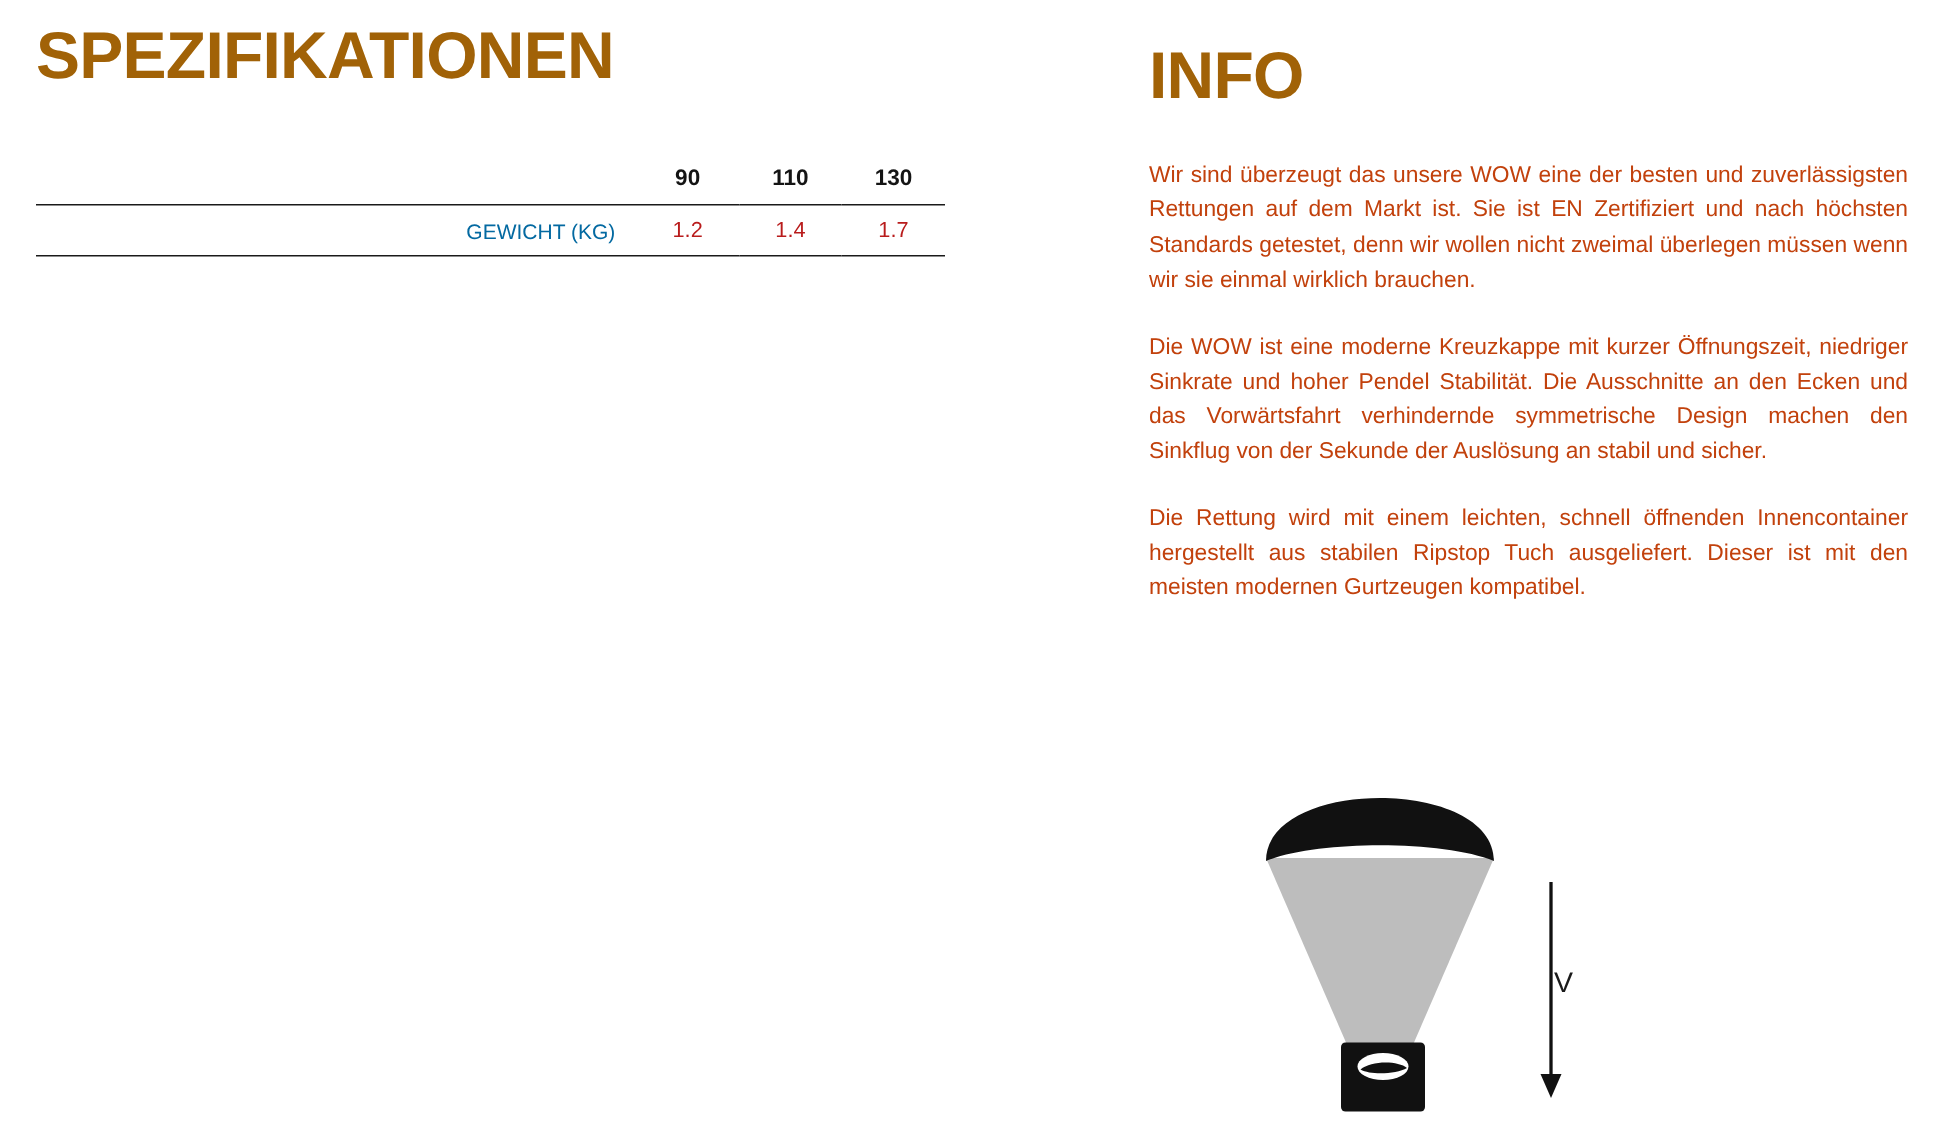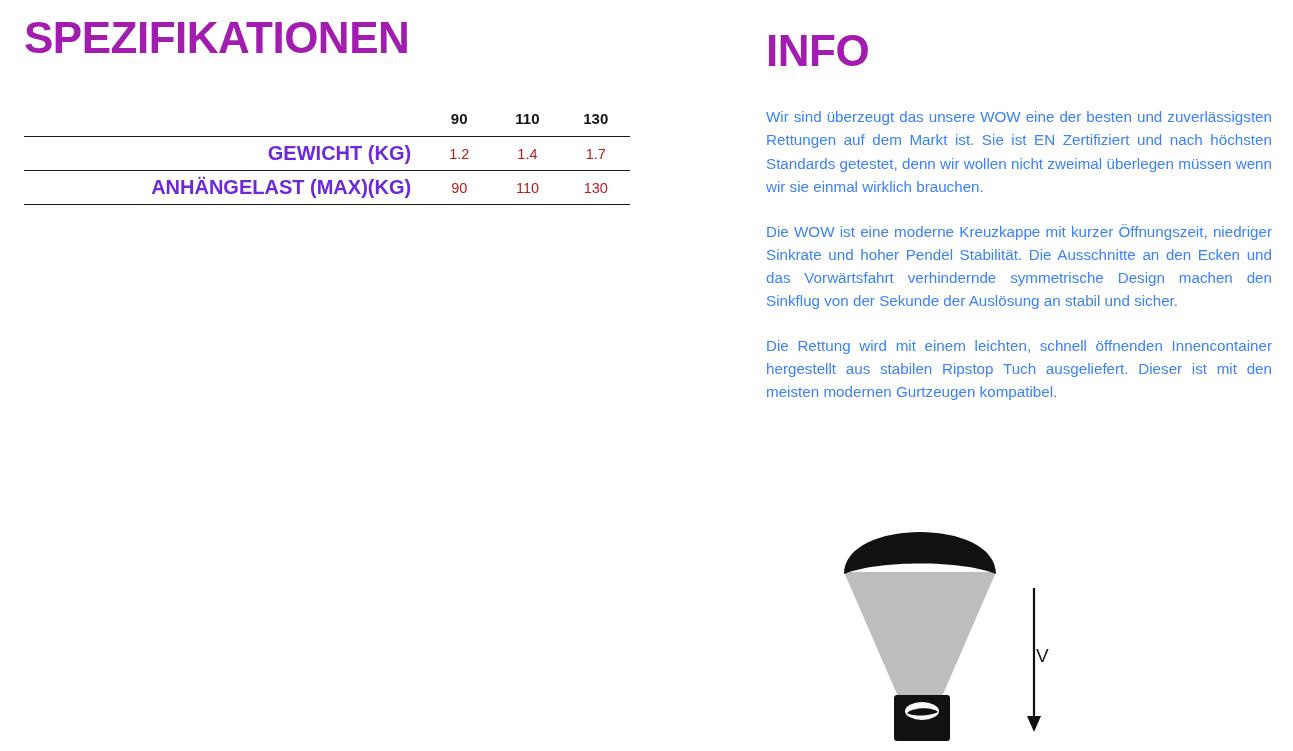--- a/index.html
+++ b/index.html
@@ -26,21 +26,21 @@
     left: 24px;
     top: 0;
     width: 700px;
   }
   .section-title {
     font-size: 44px;
     font-weight: bold;
     letter-spacing: -0.5px;
     margin: 14px 0 0 0;
     line-height: 1.1;
-    color: #a21caf;
+    color: #a16207;
   }
   .spec-table {
     margin-top: 48px;
     width: 606px;
     border-collapse: collapse;
     font-size: 14.5px;
   }
   .spec-table th,
   .spec-table td {
     padding: 0;
@@ -62,40 +62,40 @@
     border-bottom: 1px solid #1a1a1a;
   }
   .spec-table tbody td {
     height: 33px;
     vertical-align: middle;
     text-align: center;
     color: #b91c1c;
   }
   .spec-table tbody td.label-col {
     text-align: right;
-    font-weight: bold;
+    font-weight: normal;
     padding-right: 14px;
-    font-size: 20px;
-    color: #6d28d9;
+    font-size: 14px;
+    color: #0369a1;
   }
   .label-col { width: 396px; }
   .val-col { width: 70px; }
 
   
   .right-col {
     position: absolute;
     left: 766px;
     top: 13px;
     width: 506px;
   }
   .info-para {
     font-size: 15.2px;
     line-height: 1.52;
     text-align: justify;
-    color: #3b82f6;
+    color: #c2410c;
     margin: 0 0 22px 0;
   }
   .info-para:first-of-type {
     margin-top: 30px;
   }
 
   
   .graphic {
     position: absolute;
     left: 766px;
@@ -129,26 +129,20 @@
           <th class="val-col">130</th>
         </tr>
       </thead>
       <tbody>
         <tr>
           <td class="label-col">GEWICHT (KG)</td>
           <td class="val-col">1.2</td>
           <td class="val-col">1.4</td>
           <td class="val-col">1.7</td>
         </tr>
-        <tr>
-          <td class="label-col">ANHÄNGELAST (MAX)(KG)</td>
-          <td class="val-col">90</td>
-          <td class="val-col">110</td>
-          <td class="val-col">130</td>
-        </tr>
       </tbody>
     </table>
   </div>
 
   <div class="right-col">
     <h1 class="section-title">INFO</h1>
     <p class="info-para">Wir sind überzeugt das unsere WOW eine der besten und zuverlässigsten Rettungen auf dem Markt ist. Sie ist EN Zertifiziert und nach höchsten Standards getestet, denn wir wollen nicht zweimal überlegen müssen wenn wir sie einmal wirklich brauchen.</p>
     <p class="info-para">Die WOW ist eine moderne Kreuzkappe mit kurzer Öffnungszeit, niedriger Sinkrate und hoher Pendel Stabilität. Die Ausschnitte an den Ecken und das Vorwärtsfahrt verhindernde symmetrische Design machen den Sinkflug von der Sekunde der Auslösung an stabil und sicher.</p>
     <p class="info-para">Die Rettung wird mit einem leichten, schnell öffnenden Innencontainer hergestellt aus stabilen Ripstop Tuch ausgeliefert. Dieser ist mit den meisten modernen Gurtzeugen kompatibel.</p>
   </div>

